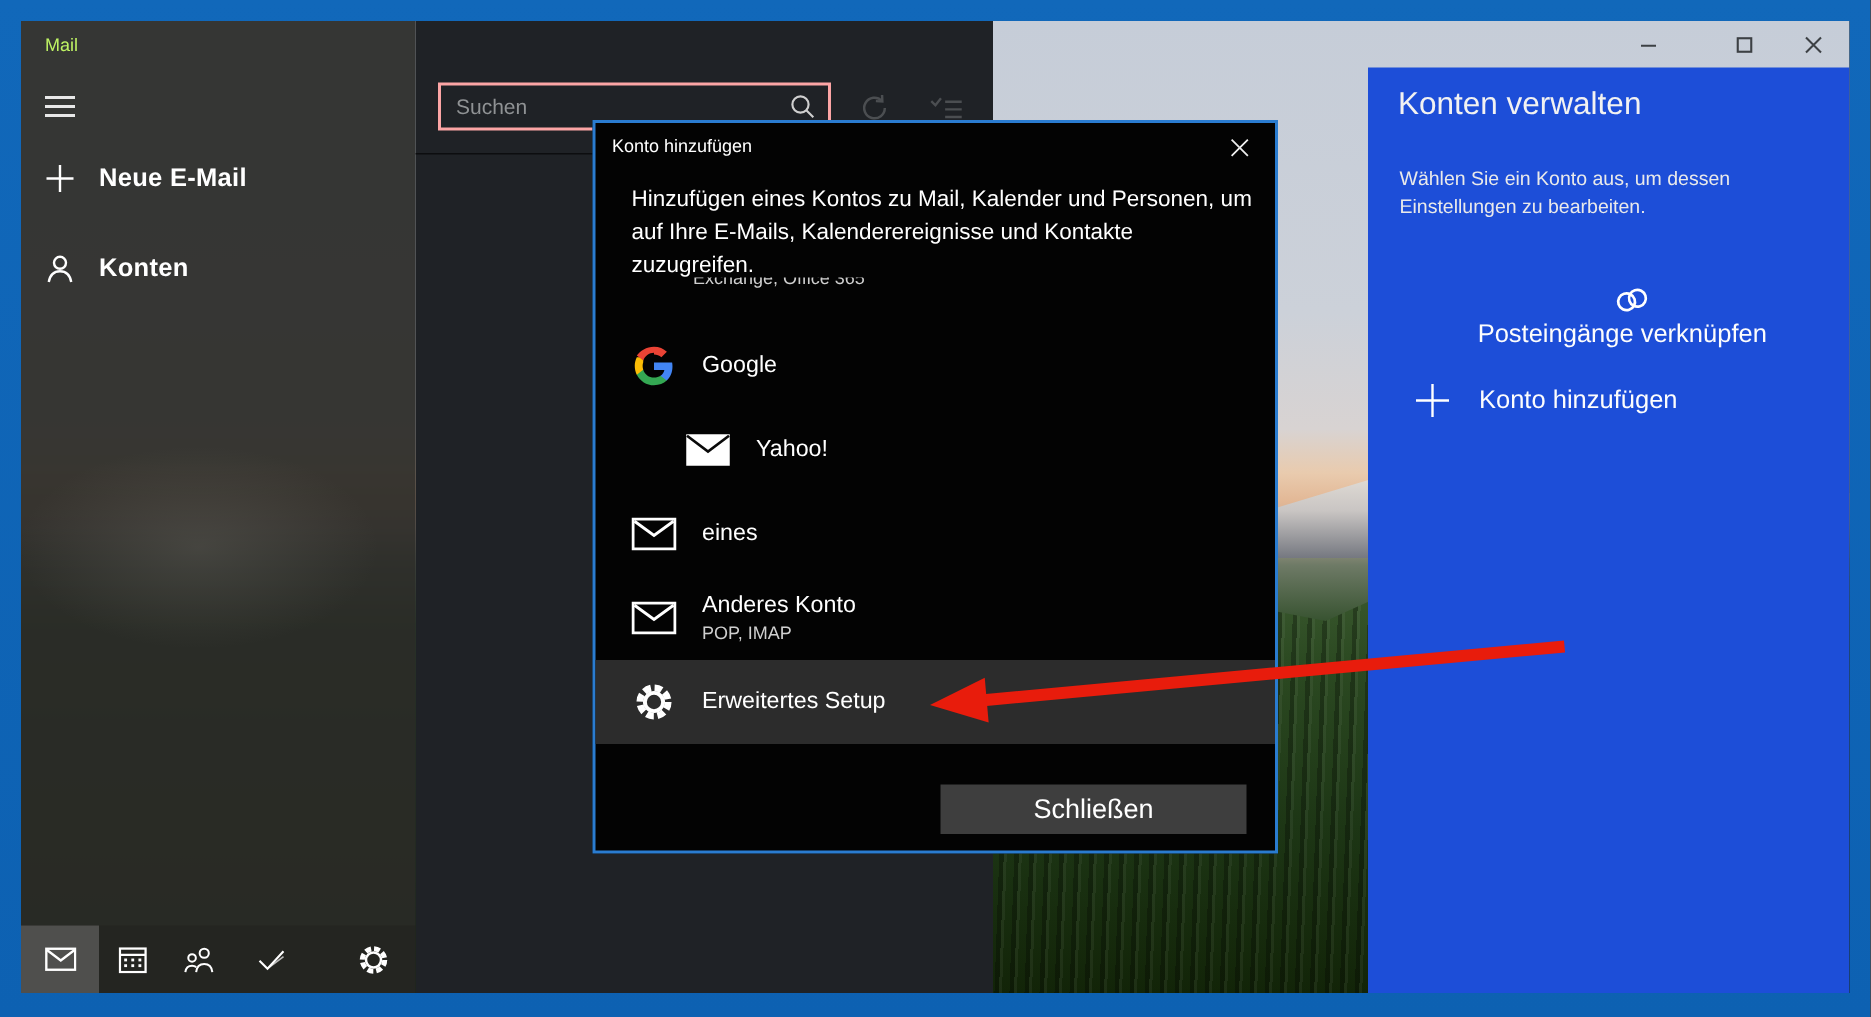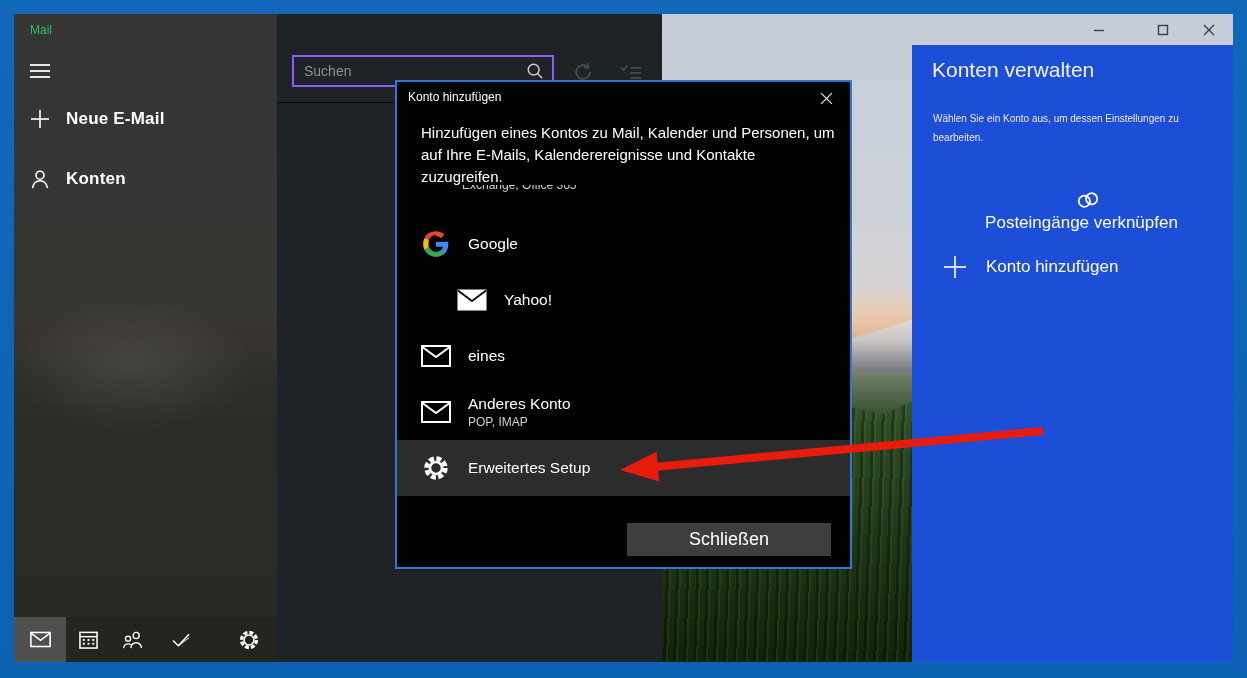--- a/index.html
+++ b/index.html
@@ -14,48 +14,48 @@
     background:linear-gradient(180deg,#f0ebe2 0%,#c9c5c3 55%,#757880 100%);
     clip-path:polygon(0 62%,9% 42%,18% 68%,30% 28%,41% 55%,54% 18%,67% 48%,79% 32%,90% 52%,100% 38%,100% 100%,0 100%);}
   .forest{position:absolute;left:560px;top:330px;width:659px;height:318px;
     background:linear-gradient(180deg,#47663a 0%,#2c4a22 30%,#1d3615 65%,#122408 100%);
     clip-path:polygon(0 34%,8% 24%,18% 30%,32% 16%,47% 22%,62% 8%,78% 13%,100% 2%,100% 100%,0 100%);}
   .forest:after{content:"";position:absolute;inset:0;background:repeating-linear-gradient(92deg,rgba(0,0,0,.28) 0 3px,rgba(255,255,255,.05) 3px 5px,transparent 5px 10px);}
 
   
   .sidebar{position:absolute;left:0;top:0;width:263px;height:648px;background:rgba(42,42,39,.93);}
   .sidebar .hint{position:absolute;left:0;top:270px;width:263px;height:180px;background:radial-gradient(160px 90px at 45% 45%,rgba(140,138,130,.22),transparent 75%);}
-  .app-title{position:absolute;left:16px;top:9px;font-size:12px;color:#22c55e;}
+  .app-title{position:absolute;left:16px;top:9px;font-size:12px;color:#bef264;}
   .hamburger{position:absolute;left:16px;top:50px;width:20px;height:14px;cursor:pointer;}
   .hamburger i{display:block;height:2px;background:#e8e8e8;margin:0 0 4px 0;}
   .side-item{position:absolute;left:16px;display:flex;align-items:center;gap:16px;color:#fff;cursor:pointer;}
   .side-item .glyph{width:20px;height:20px;flex:none;}
   .side-item .lbl{font-size:17px;font-weight:700;letter-spacing:.2px;}
 
   
   .bottomnav{position:absolute;left:0;top:603px;width:263px;height:45px;background:rgba(28,28,26,.35);}
   .navbtn{position:absolute;top:0;height:45px;display:flex;align-items:center;justify-content:center;cursor:pointer;}
   .navbtn.sel{background:#4f4f4d;}
   .navbtn svg{display:block;}
 
   
   .middle{position:absolute;left:263px;top:0;width:385px;height:648px;background:#1f2226;}
   .middle .divider{position:absolute;left:0;top:88px;width:385px;height:1px;background:#0c0d0f;}
-  .searchbox{position:absolute;left:15px;top:41px;width:262px;height:32px;border:2px solid #8b5cf6;display:flex;align-items:center;background:transparent;}
+  .searchbox{position:absolute;left:15px;top:41px;width:262px;height:32px;border:2px solid #fca5a5;display:flex;align-items:center;background:transparent;}
   .searchbox input{flex:1;background:transparent;border:none;outline:none;color:#c9c9c9;font-size:14px;padding:0 4px 0 10px;font-family:"Liberation Sans",sans-serif;}
   .searchbox input::placeholder{color:#8f9294;}
   .sicon{position:absolute;top:43px;width:32px;height:30px;display:flex;align-items:center;justify-content:center;}
 
   
   .winctl{position:absolute;top:0;height:31px;width:46px;display:flex;align-items:center;justify-content:center;color:#3c4044;cursor:pointer;font-size:13px;}
 
   
   .panel{position:absolute;left:898px;top:31px;width:321px;height:617px;background:#1d4ed8;color:#fff;}
   .panel-title{position:absolute;left:20px;top:13px;font-size:21px;font-weight:400;color:#f2f2f2;}
-  .panel-desc{position:absolute;left:21px;top:64px;width:258px;font-size:10px;line-height:19px;color:#eaeaea;}
+  .panel-desc{position:absolute;left:21px;top:64px;width:258px;font-size:13px;line-height:19px;color:#eaeaea;}
   .panel-item{position:absolute;left:0;width:321px;height:44px;display:flex;align-items:center;cursor:pointer;}
   .panel-item .pglyph{width:26px;height:26px;margin-left:30px;flex:none;}
   .panel-item .plbl{margin-left:18px;font-size:17px;color:#fdfdfd;}
 
   
   .dialog{position:absolute;left:381px;top:66px;width:457px;height:489px;background:#030303;border:2px solid #2a7cd0;color:#fff;z-index:20;}
   .dlg-title{position:absolute;left:11px;top:8px;font-size:12px;color:#fff;}
   .dlg-close{position:absolute;right:13px;top:5px;width:22px;height:22px;display:flex;align-items:center;justify-content:center;color:#e8e8e8;font-size:14px;cursor:pointer;}
   .dlg-desc{position:absolute;left:24px;top:40px;width:418px;font-size:15px;line-height:22px;color:#fff;}
   .dlg-clip{position:absolute;left:65px;top:103px;height:11px;width:200px;overflow:hidden;}

